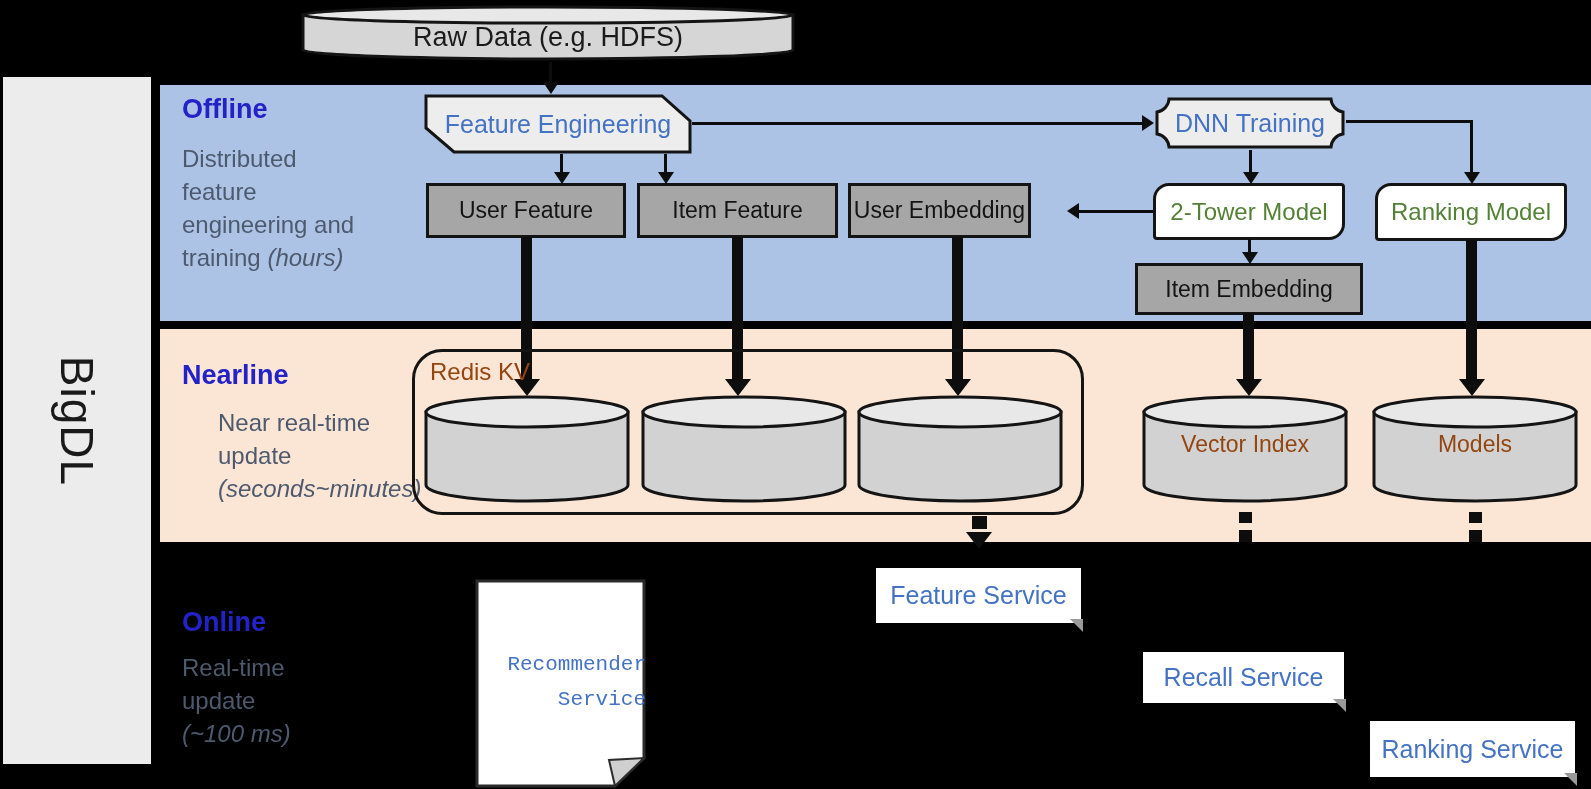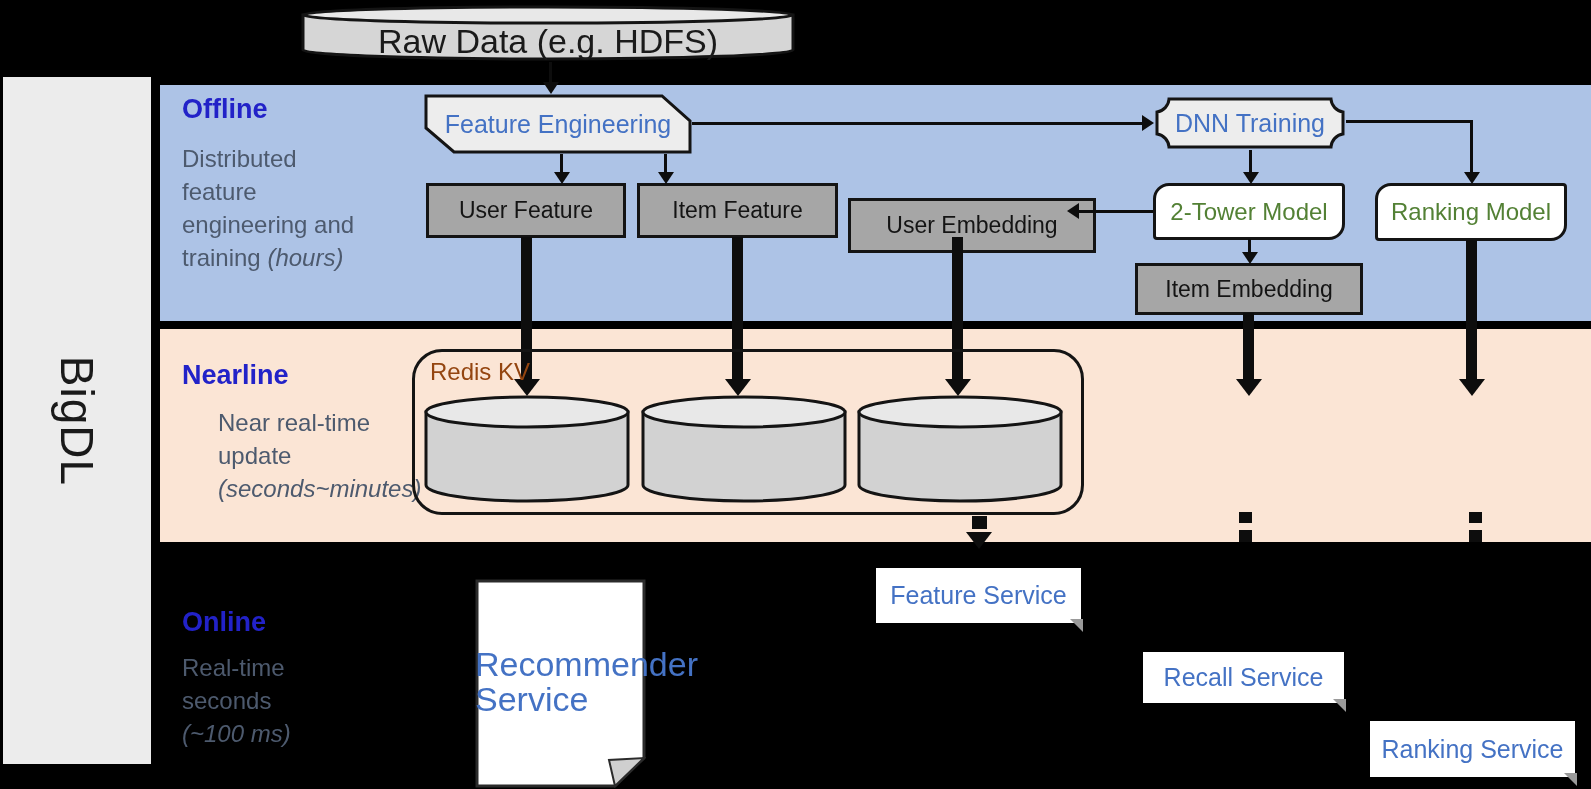--- a/index.html
+++ b/index.html
@@ -54,27 +54,27 @@
   .cyl .cyl-label{position:absolute;left:0;right:0;top:38px;text-align:center;font-size:23px;}
 
   
   .svc{position:absolute;background:#ffffff;display:flex;align-items:center;justify-content:center;
        font-size:25px;color:#4472c4;}
   .curl{position:absolute;right:-2px;bottom:-9px;width:0;height:0;
         border-left:13px solid transparent;border-top:13px solid #9a9a9a;}
 
   .doc{position:absolute;left:475px;top:579px;width:171px;height:209px;}
   .doc svg{position:absolute;inset:0;width:100%;height:100%;}
-  .doc-label{position:absolute;left:0;right:0;top:68px;text-align:left;
-             font-size:34px;line-height:35px;color:#4472c4;}
+  .doc-label{position:absolute;left:0;right:0;top:68px;text-align:right;
+             font-size:21px;line-height:35px;color:#4472c4;font-family:Liberation Mono, monospace;}
 
   .raw{position:absolute;left:300px;top:4px;width:496px;height:58px;}
   .raw svg{position:absolute;inset:0;width:100%;height:100%;}
   .raw-label{position:absolute;left:0;right:0;top:18px;text-align:center;
-             font-size:34px;color:#1a1a1a;}
+             font-size:27px;color:#1a1a1a;}
 </style>
 </head>
 <body>
 
 <div id="stage">
 
   <div class="band band-offline" style="left:160px;top:85px;width:1431px;height:236px;"></div>
   <div class="band band-nearline" style="left:160px;top:329px;width:1431px;height:213px;"></div>
 
   <div class="sidebar">
@@ -104,21 +104,21 @@
 
   <div class="node" style="left:1154px;top:96px;width:192px;height:54px;">
     <svg viewBox="0 0 192 54" style="position:absolute;inset:0;width:100%;height:100%;">
       <path d="M15 3 H177 A14 14 0 0 0 189 16 V38 A14 14 0 0 0 177 51 H15 A14 14 0 0 0 3 38 V16 A14 14 0 0 0 15 3 Z" fill="#ededed" stroke="#141414" stroke-width="3"></path>
     </svg>
     <span class="shape-label t-blue" style="font-size:25px;">DNN Training</span>
   </div>
 
   <div class="node dark" style="left:426px;top:183px;width:200px;height:55px;">User Feature</div>
   <div class="node dark" style="left:637px;top:183px;width:201px;height:55px;">Item Feature</div>
-  <div class="node dark" style="left:848px;top:183px;width:248px;height:55px;margin-top:15px;">User Embedding</div>
+  <div class="node dark" style="left:848px;top:183px;width:183px;height:55px;">User Embedding</div>
   <div class="node dark" style="left:1135px;top:263px;width:228px;height:52px;">Item Embedding</div>
 
   <div class="node rdiag" style="left:1153px;top:183px;width:192px;height:57px;">2-Tower Model</div>
   <div class="node rdiag" style="left:1375px;top:183px;width:192px;height:58px;">Ranking Model</div>
 
   <div class="line" style="left:549px;top:62px;width:3px;height:21px;"></div>
   <div class="hd" style="left:543px;top:82px;"></div>
 
   <div class="line" style="left:560px;top:154px;width:3px;height:19px;"></div>
   <div class="hd" style="left:554px;top:172px;"></div>
@@ -178,33 +178,47 @@
       <ellipse cx="104" cy="19" rx="101" ry="15" fill="#e8e8e8" stroke="#141414" stroke-width="3"></ellipse>
     </svg>
   </div>
   <div class="cyl" style="left:856px;top:393px;">
     <svg viewBox="0 0 208 112" preserveAspectRatio="none">
       <path d="M3 19 L3 92 A101 16 0 0 0 205 92 L205 19 Z" fill="#d2d2d2" stroke="#141414" stroke-width="3"></path>
       <ellipse cx="104" cy="19" rx="101" ry="15" fill="#e8e8e8" stroke="#141414" stroke-width="3"></ellipse>
     </svg>
   </div>
 
+  <div class="cyl" style="left:1141px;top:393px;">
+    <svg viewBox="0 0 208 112" preserveAspectRatio="none">
+      <path d="M3 19 L3 92 A101 16 0 0 0 205 92 L205 19 Z" fill="#d2d2d2" stroke="#141414" stroke-width="3"></path>
+      <ellipse cx="104" cy="19" rx="101" ry="15" fill="#e8e8e8" stroke="#141414" stroke-width="3"></ellipse>
+    </svg>
+    <div class="cyl-label t-brown">Vector Index</div>
+  </div>
+  <div class="cyl" style="left:1371px;top:393px;">
+    <svg viewBox="0 0 208 112" preserveAspectRatio="none">
+      <path d="M3 19 L3 92 A101 16 0 0 0 205 92 L205 19 Z" fill="#d2d2d2" stroke="#141414" stroke-width="3"></path>
+      <ellipse cx="104" cy="19" rx="101" ry="15" fill="#e8e8e8" stroke="#141414" stroke-width="3"></ellipse>
+    </svg>
+    <div class="cyl-label t-brown">Models</div>
+  </div>
 
   <div class="dash" style="left:972px;top:516px;width:15px;height:13px;"></div>
   <div class="hdt" style="left:966px;top:532px;"></div>
 
   <div class="dash" style="left:1239px;top:512px;width:13px;height:11px;"></div>
   <div class="dash" style="left:1239px;top:530px;width:13px;height:12px;"></div>
 
   <div class="dash" style="left:1469px;top:512px;width:13px;height:11px;"></div>
   <div class="dash" style="left:1469px;top:530px;width:13px;height:12px;"></div>
 
   <div class="btitle" style="left:182px;top:607px;">Online</div>
   <div class="para" style="left:182px;top:651px;width:130px;">
-    <span>Real-time seconds</span>
+    <span>Real-time update</span>
     <em>(~100 ms)</em>
   </div>
 
   <div class="doc">
     <svg viewBox="0 0 171 209">
       <path d="M2 2 H169 V179 L140 207 H2 Z" fill="#ffffff" stroke="#2b2b2b" stroke-width="3"></path>
       <path d="M169 179 L140 207 L134 181 Z" fill="#cfcfcf" stroke="#2b2b2b" stroke-width="2"></path>
     </svg>
     <div class="doc-label">Recommender Service</div>
   </div>

